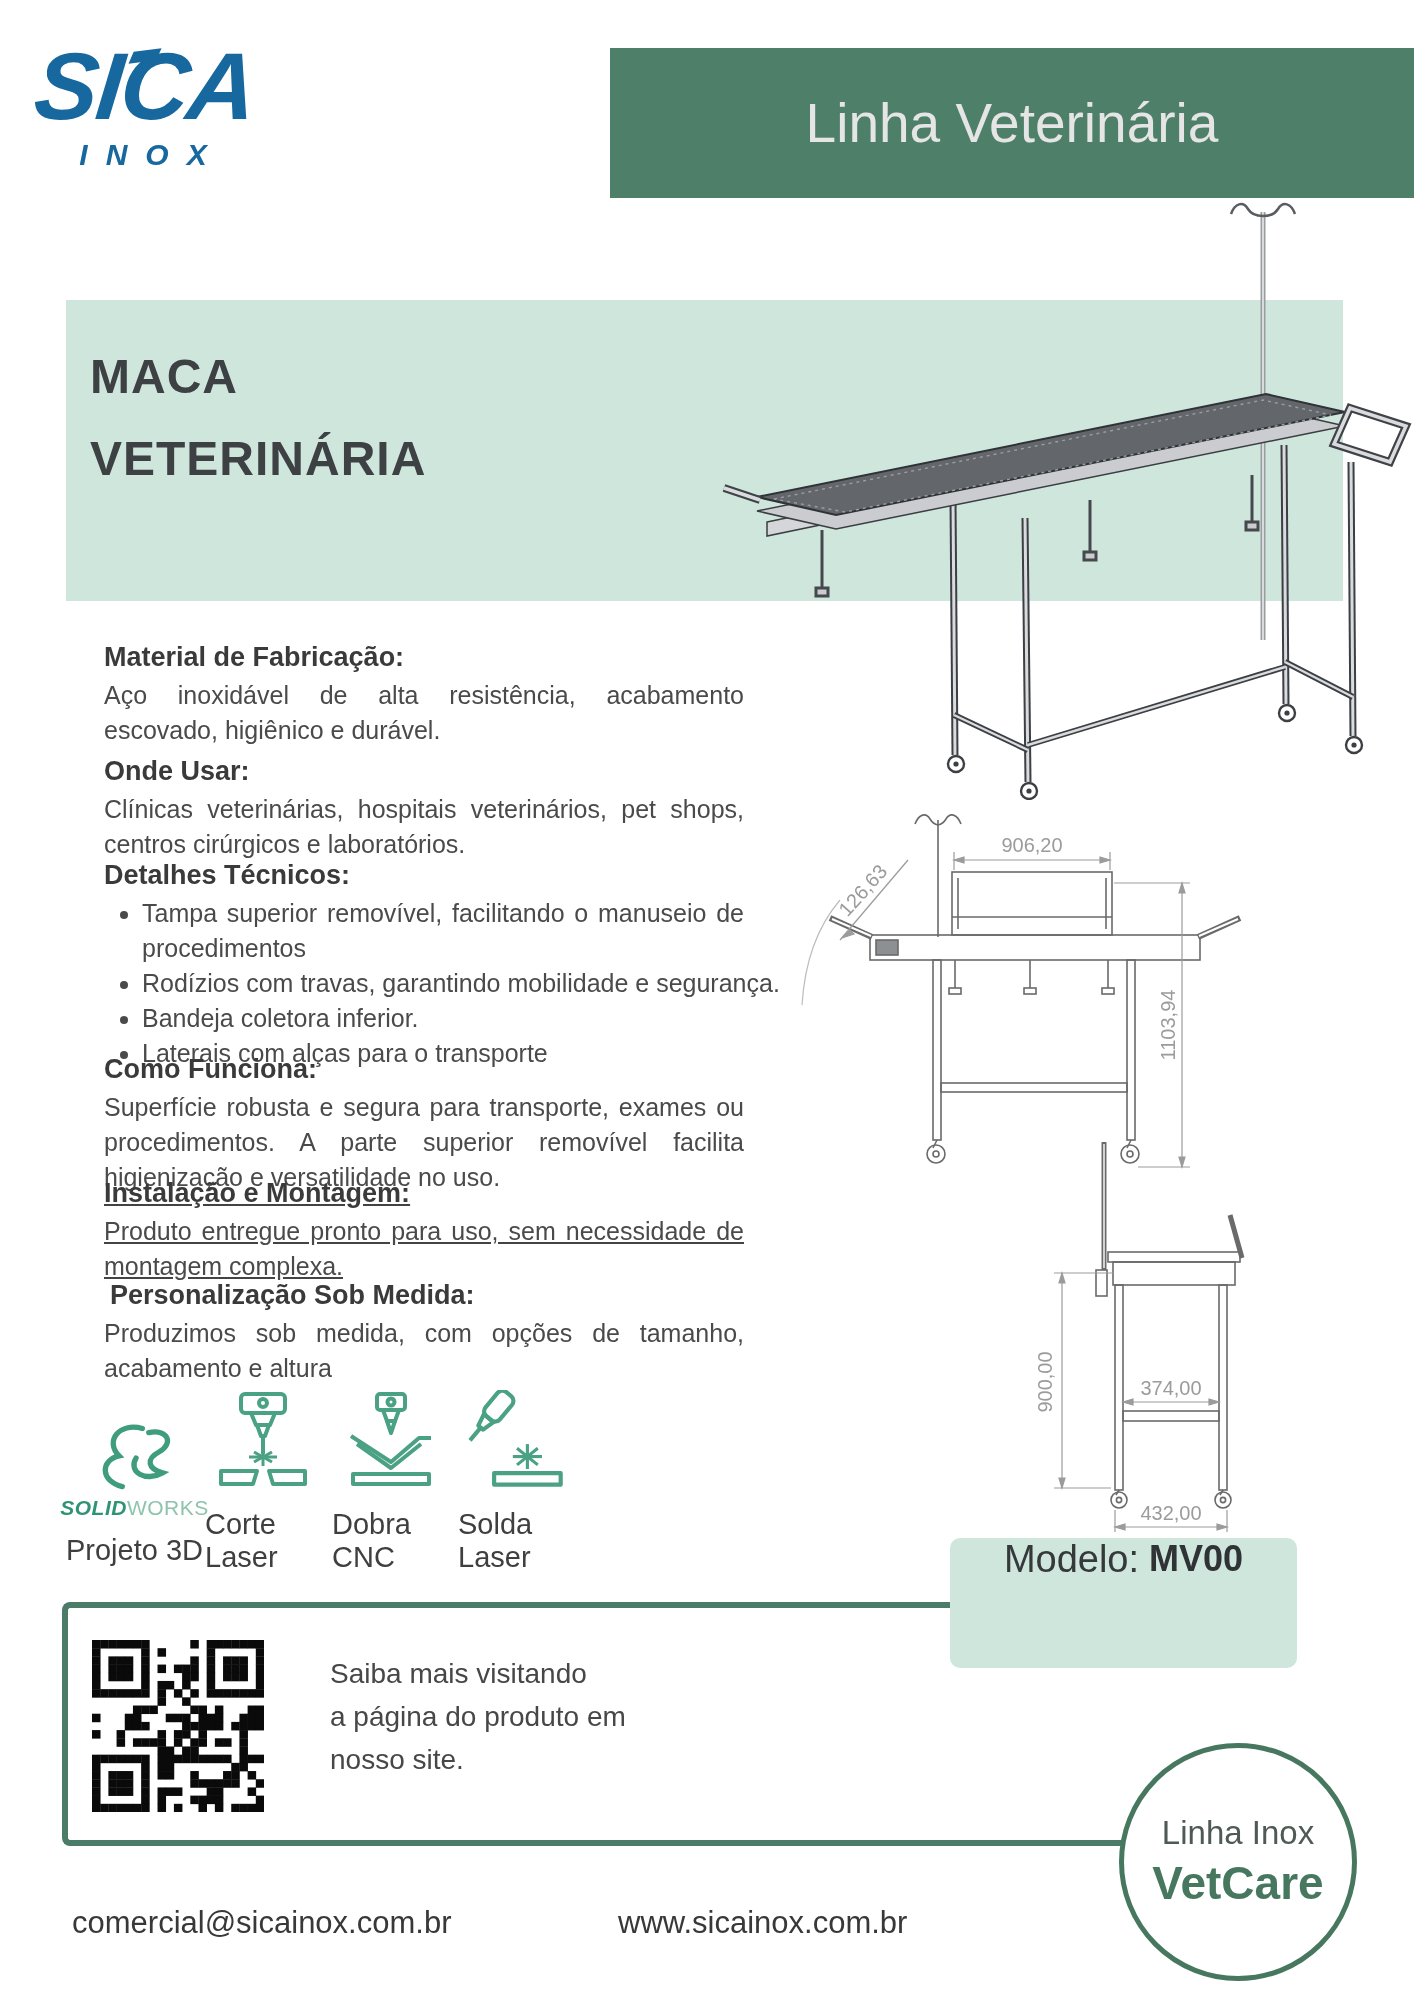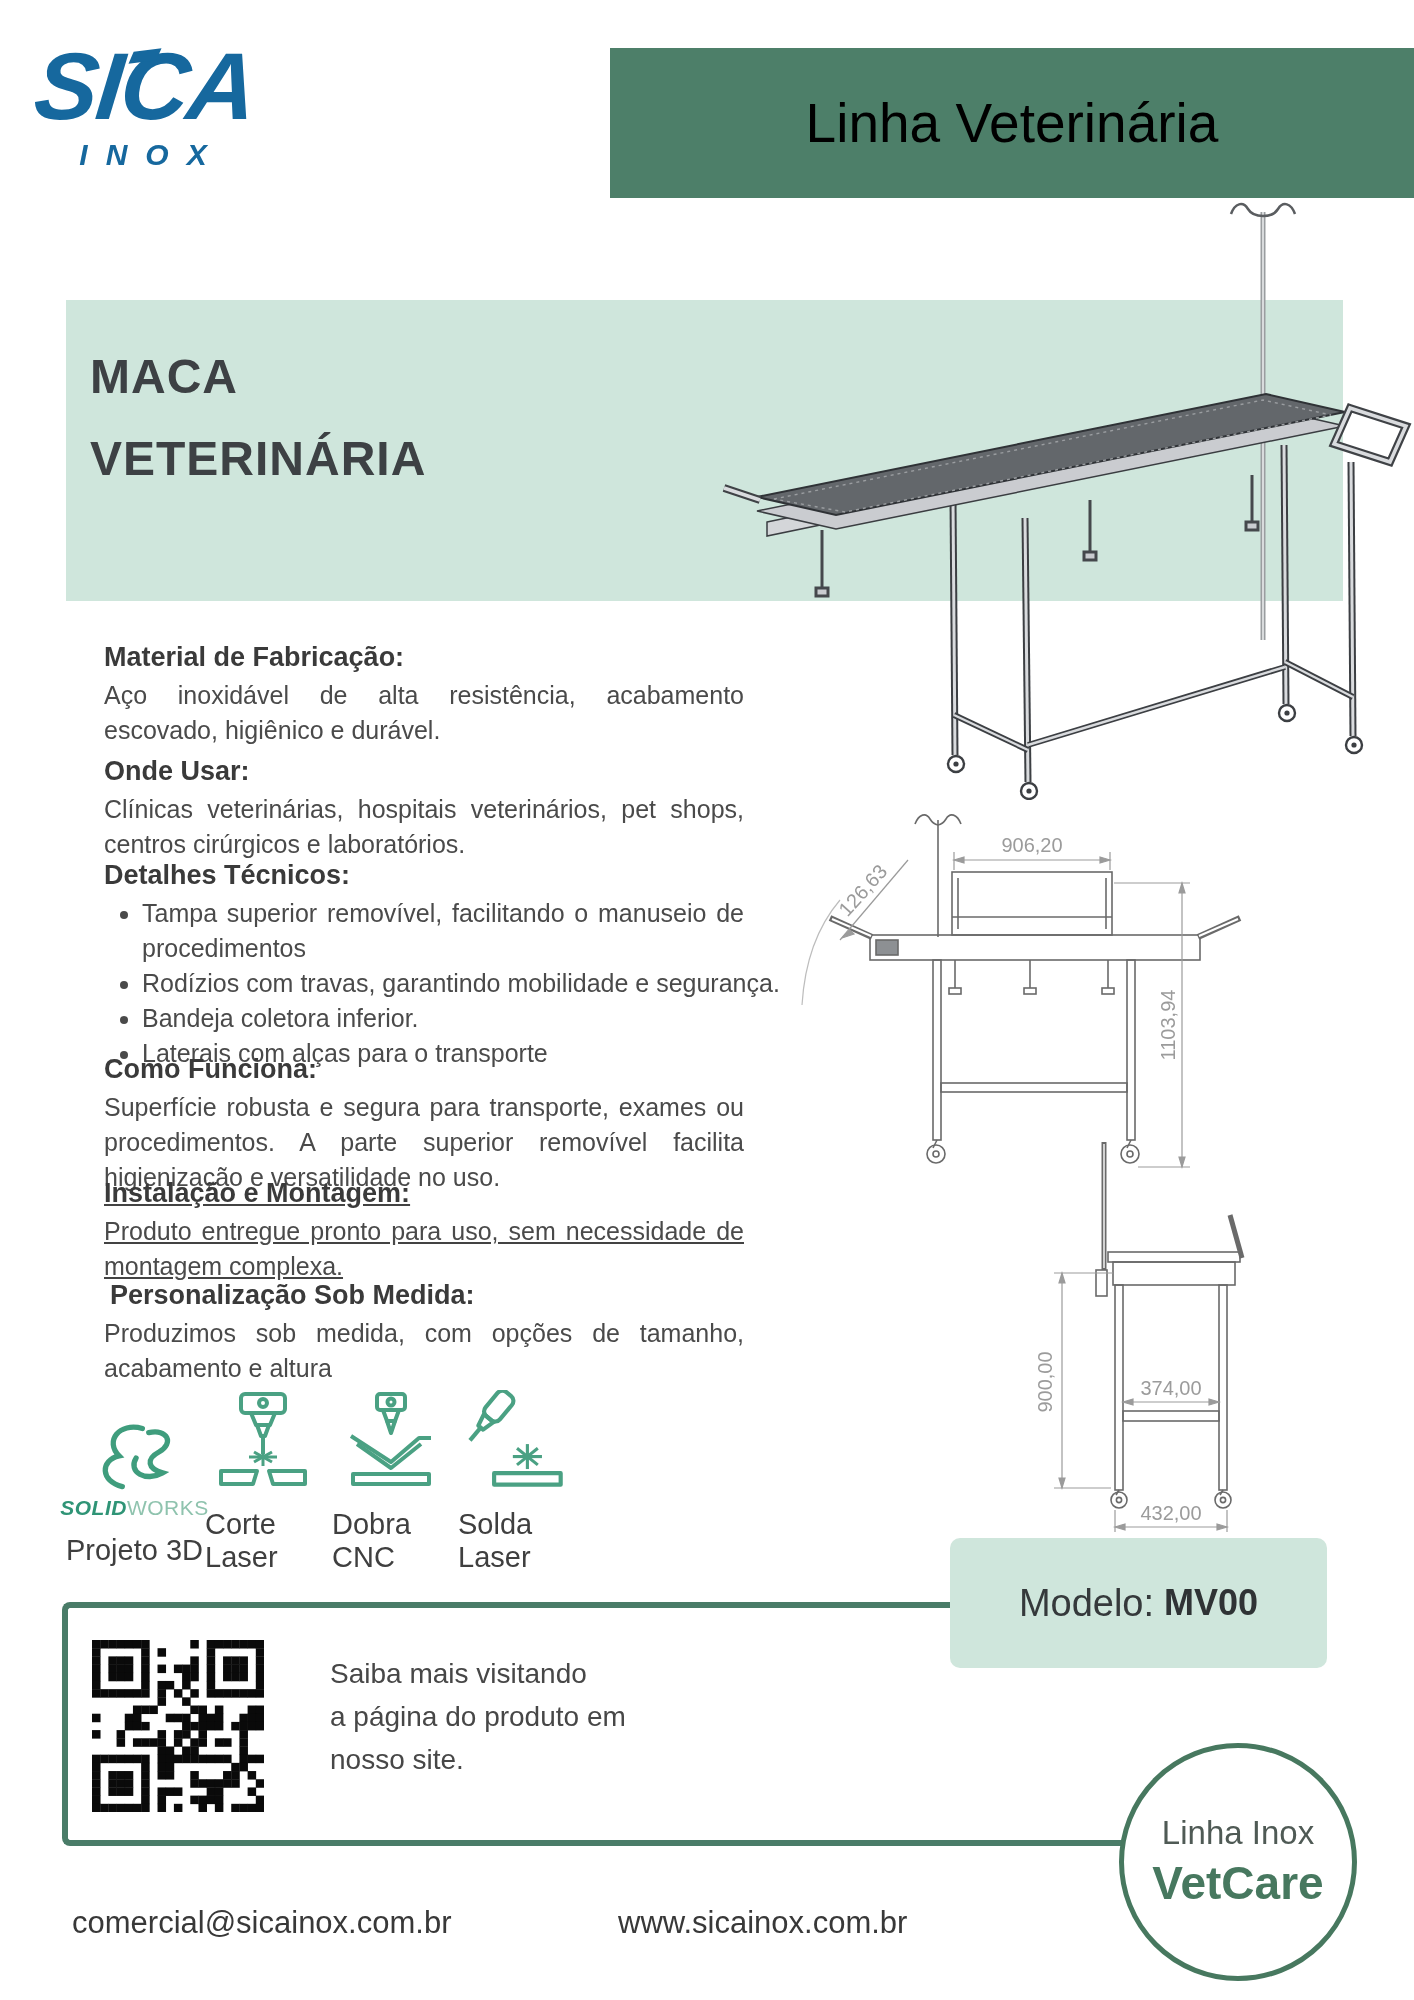--- a/index.html
+++ b/index.html
@@ -12,21 +12,21 @@
   #logo .brand{font-size:95px;line-height:100px;font-weight:900;font-style:italic;
     color:#16689e;transform:skewX(-6deg);letter-spacing:-2px;display:block;}
   #logo .accent{position:absolute;left:112px;top:14px;width:26px;height:12px;background:#16689e;
     transform:skewX(-30deg) rotate(-8deg);}
   #logo .sub{display:block;font-size:30px;font-weight:900;font-style:italic;color:#16689e;
     letter-spacing:18px;margin-top:2px;padding-left:14px;}
 
   
   #banner{left:610px;top:48px;width:804px;height:150px;background:#4d7f69;
     display:flex;align-items:center;justify-content:center;}
-  #banner span{font-size:55px;color:#000000;font-weight:400;}
+  #banner span{font-size:55px;color:#e5e5e5;font-weight:400;}
 
   
   #hero-box{left:66px;top:300px;width:1277px;height:301px;background:#cfe6dc;z-index:0;}
   #hero-title{left:90px;top:336px;z-index:1;font-size:48px;line-height:82px;font-weight:900;
     color:#3d4144;letter-spacing:1px;}
 
   
   .section{position:absolute;left:60px;width:640px;margin-left:44px;}
   .section h3{margin:0 0 4px 0;font-size:27px;line-height:34px;font-weight:bold;color:#3a3a3a;}
   .section p{margin:0;font-size:25px;line-height:35px;color:#4a4a4a;text-align:justify;}
@@ -45,22 +45,22 @@
   #proc-dobra{left:332px;width:118px;} #proc-solda{left:458px;width:118px;}
   .swtext{font-size:21px;letter-spacing:.5px;margin-top:2px;}
   .swtext .b{font-weight:bold;font-style:italic;color:#2f9476;}
   .swtext .l{color:#8fc3ae;}
 
   
   svg text.dim{fill:#9b9b9b;font-size:20px;font-family:"Liberation Sans",sans-serif;}
   .cad{pointer-events:none;}
 
   
-  #model-box{left:950px;top:1538px;width:377px;height:130px;background:#cfe6dc;border-radius:10px;
-    display:flex;align-items:center;justify-content:center;z-index:2;}
+  #model-box{left:950px;top:1538px;width:347px;height:130px;background:#cfe6dc;border-radius:10px;
+    display:flex;justify-content:center;z-index:2;}
   #model-box .mlabel{font-size:38px;color:#35393b;}
   #model-box .mvalue{font-size:36px;color:#2f3335;font-weight:bold;margin-left:10px;}
 
   
   #qr-box{left:62px;top:1602px;width:1178px;height:244px;background:#fff;z-index:1;
     border-top:6px solid #4a7c68;border-left:6px solid #4a7c68;border-bottom:6px solid #4a7c68;
     border-radius:8px 0 0 8px;box-sizing:border-box;}
   #qr-code{left:92px;top:1640px;width:172px;height:172px;z-index:2;}
   #qr-text{left:330px;top:1652px;z-index:2;font-size:28px;line-height:43px;color:#474747;}
 

